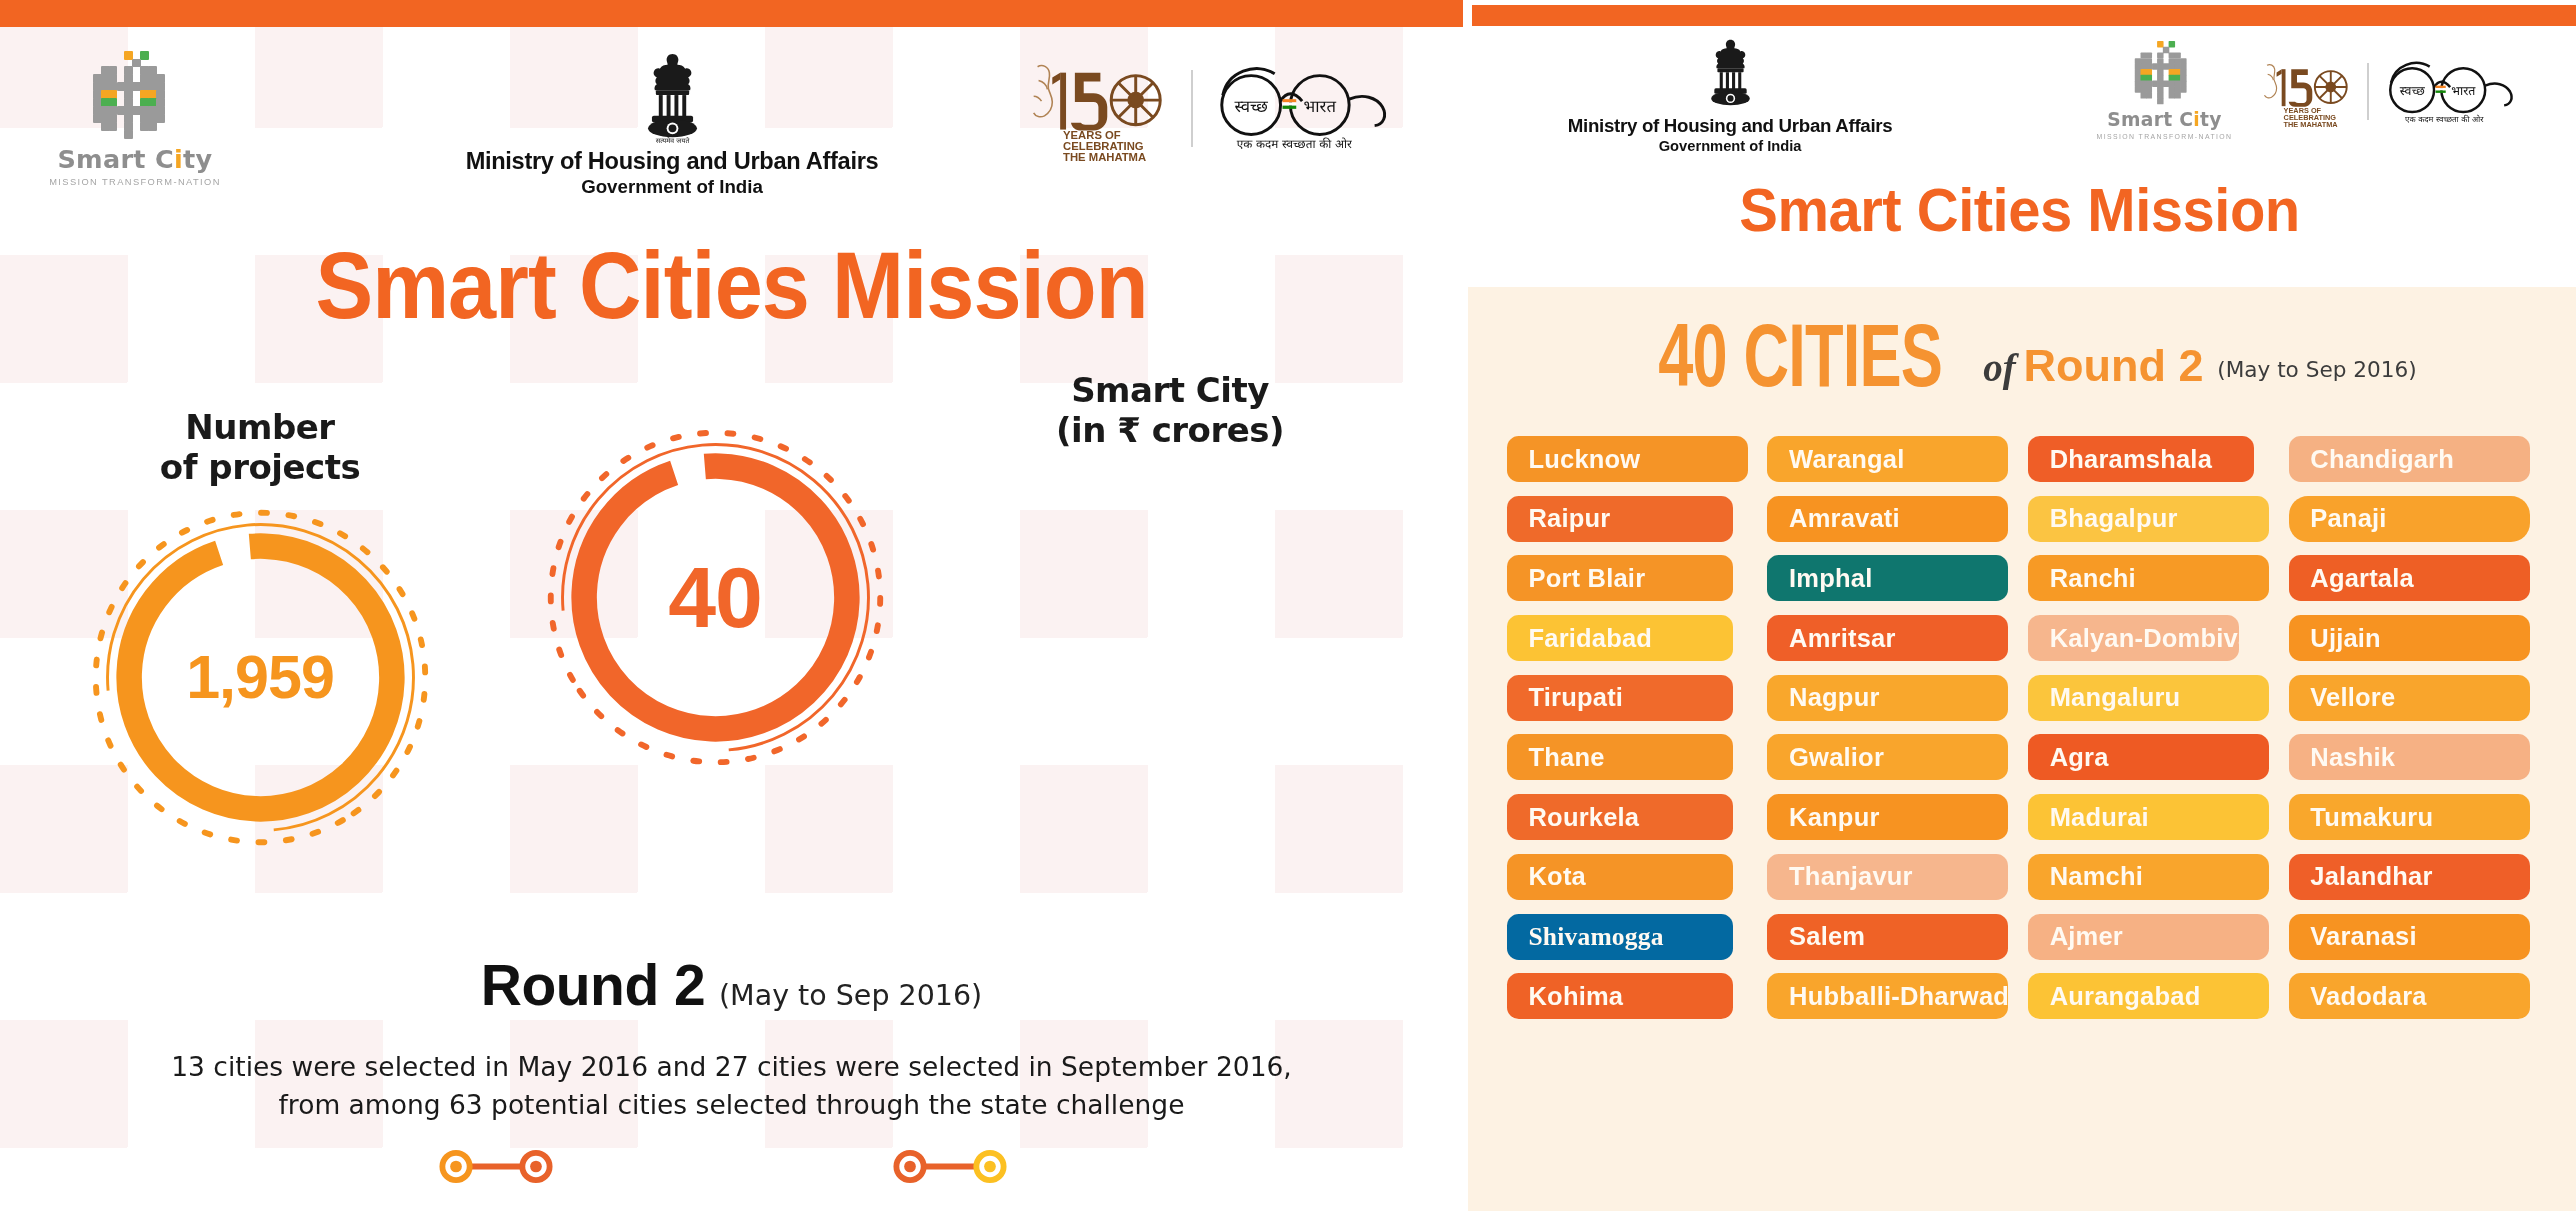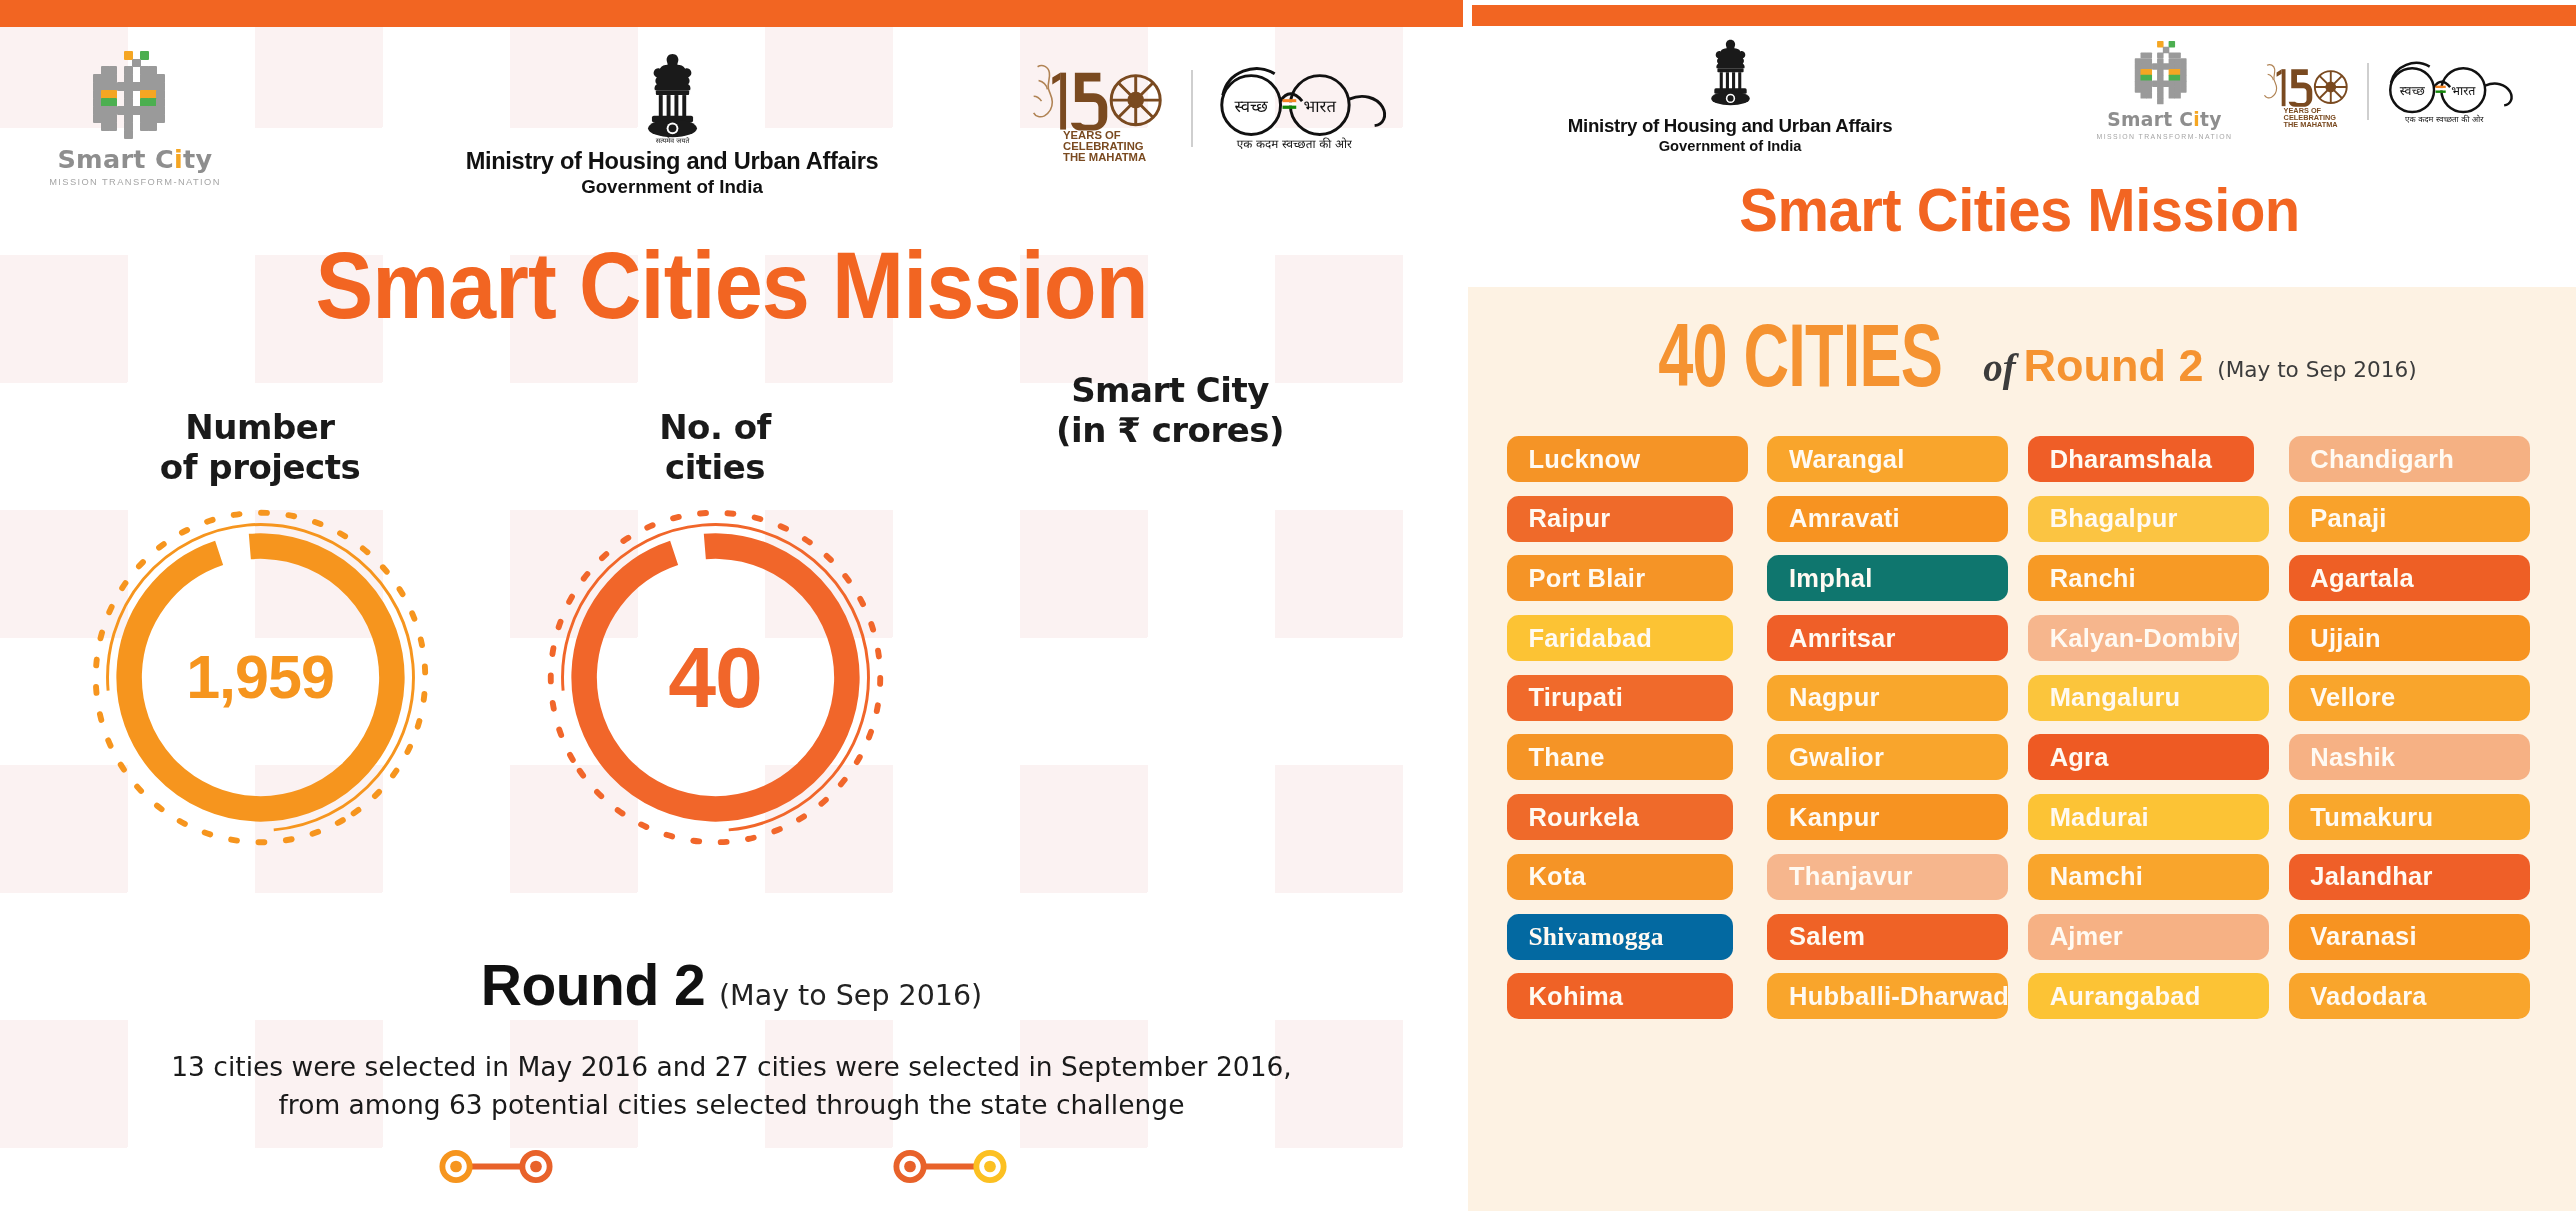--- a/index.html
+++ b/index.html
@@ -320,24 +320,20 @@
         <svg width="353" height="353" viewBox="0 0 360 360">
           <circle cx="180" cy="180" r="156" fill="none" stroke="#f6951e" stroke-width="3" stroke-dasharray="735 245" stroke-dashoffset="245" transform="rotate(-95 180 180)"></circle>
           <circle cx="180" cy="180" r="168" fill="none" stroke="#f6951e" stroke-width="6" stroke-dasharray="6 22" stroke-dashoffset="0" transform="rotate(60 180 180)" stroke-linecap="round" stroke-opacity="1" pathLength="1055"></circle>
           <circle cx="180" cy="180" r="134" fill="none" stroke="#f6951e" stroke-width="26" stroke-dasharray="810 32" stroke-dashoffset="16" transform="rotate(-88 180 180)"></circle>
         </svg>
         <div class="ring-val" style="color:#f6951e; font-size:61px;">1,959</div>
       </div>
     </div>
 
     <div class="metric" style="left:509px; top:0;">
-      <div class="cap">
-        <div>No. of</div>
-        <div>cities</div>
-      </div>
       <div class="ring-box">
         <svg width="353" height="353" viewBox="0 0 360 360">
           <circle cx="180" cy="180" r="156" fill="none" stroke="#f1662a" stroke-width="3" stroke-dasharray="735 245" stroke-dashoffset="245" transform="rotate(-95 180 180)"></circle>
           <circle cx="180" cy="180" r="168" fill="none" stroke="#f1662a" stroke-width="6" stroke-dasharray="6 22" transform="rotate(150 180 180)" stroke-linecap="round"></circle>
           <circle cx="180" cy="180" r="134" fill="none" stroke="#f1662a" stroke-width="26" stroke-dasharray="810 32" stroke-dashoffset="16" transform="rotate(-88 180 180)"></circle>
         </svg>
         <div class="ring-val" style="color:#f1662a; font-size:86px;">40</div>
       </div>
     </div>
 
@@ -517,21 +513,21 @@
     </div>
 
     <div class="pill-grid" id="pill-grid">
         <div class="pill wide" style="background: rgb(245, 148, 38);">Lucknow</div>
         <div class="pill wide" style="background: rgb(249, 165, 44);">Warangal</div>
         <div class="pill mid" style="background: rgb(239, 94, 39);">Dharamshala</div>
         <div class="pill wide" style="background: rgb(245, 177, 131);">Chandigarh</div>
         <div class="pill mid" style="background: rgb(239, 106, 42);">Raipur</div>
         <div class="pill wide" style="background: rgb(247, 147, 33);">Amravati</div>
         <div class="pill wide" style="background: rgb(251, 196, 66);">Bhagalpur</div>
-        <div class="pill wide" style="background: rgb(249, 162, 43);">Panaji</div>
+        <div class="pill wide" style="background: rgb(249, 162, 43); border-radius: 19px;">Panaji</div>
         <div class="pill mid" style="background: rgb(245, 148, 38);">Port Blair</div>
         <div class="pill wide" style="background: #0f766e;">Imphal</div>
         <div class="pill wide" style="background: rgb(247, 154, 37);">Ranchi</div>
         <div class="pill wide" style="background: rgb(238, 95, 37);">Agartala</div>
         <div class="pill mid" style="background: rgb(252, 195, 52);">Faridabad</div>
         <div class="pill wide" style="background: rgb(239, 95, 40);">Amritsar</div>
         <div class="pill narrow" style="background: rgb(246, 182, 141);">Kalyan-Dombivali</div>
         <div class="pill wide" style="background: rgb(247, 147, 33);">Ujjain</div>
         <div class="pill mid" style="background: rgb(240, 106, 43);">Tirupati</div>
         <div class="pill wide" style="background: rgb(249, 167, 44);">Nagpur</div>

